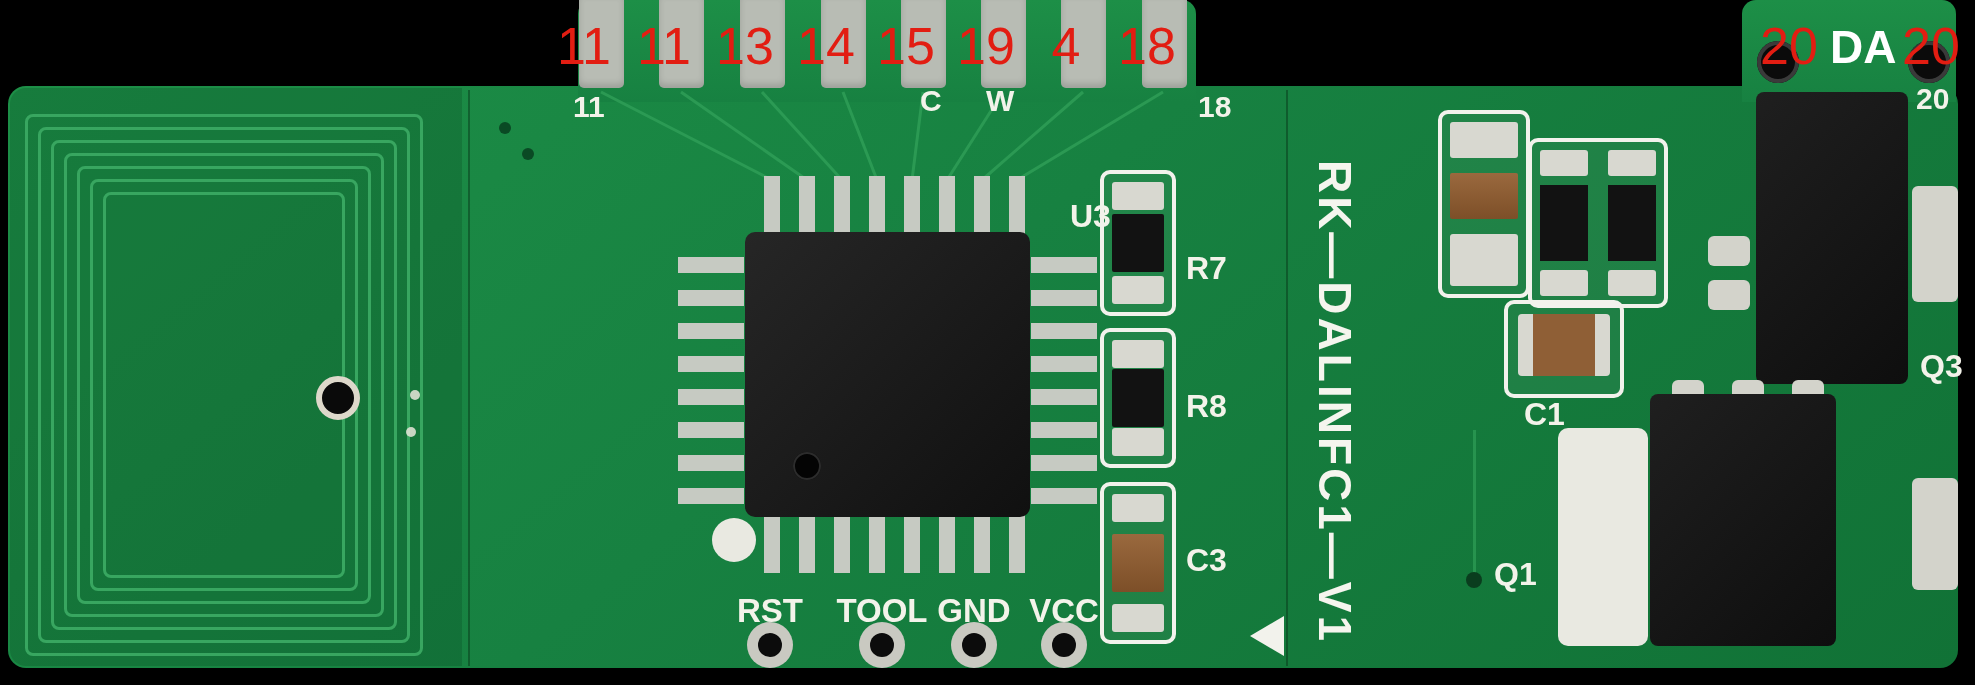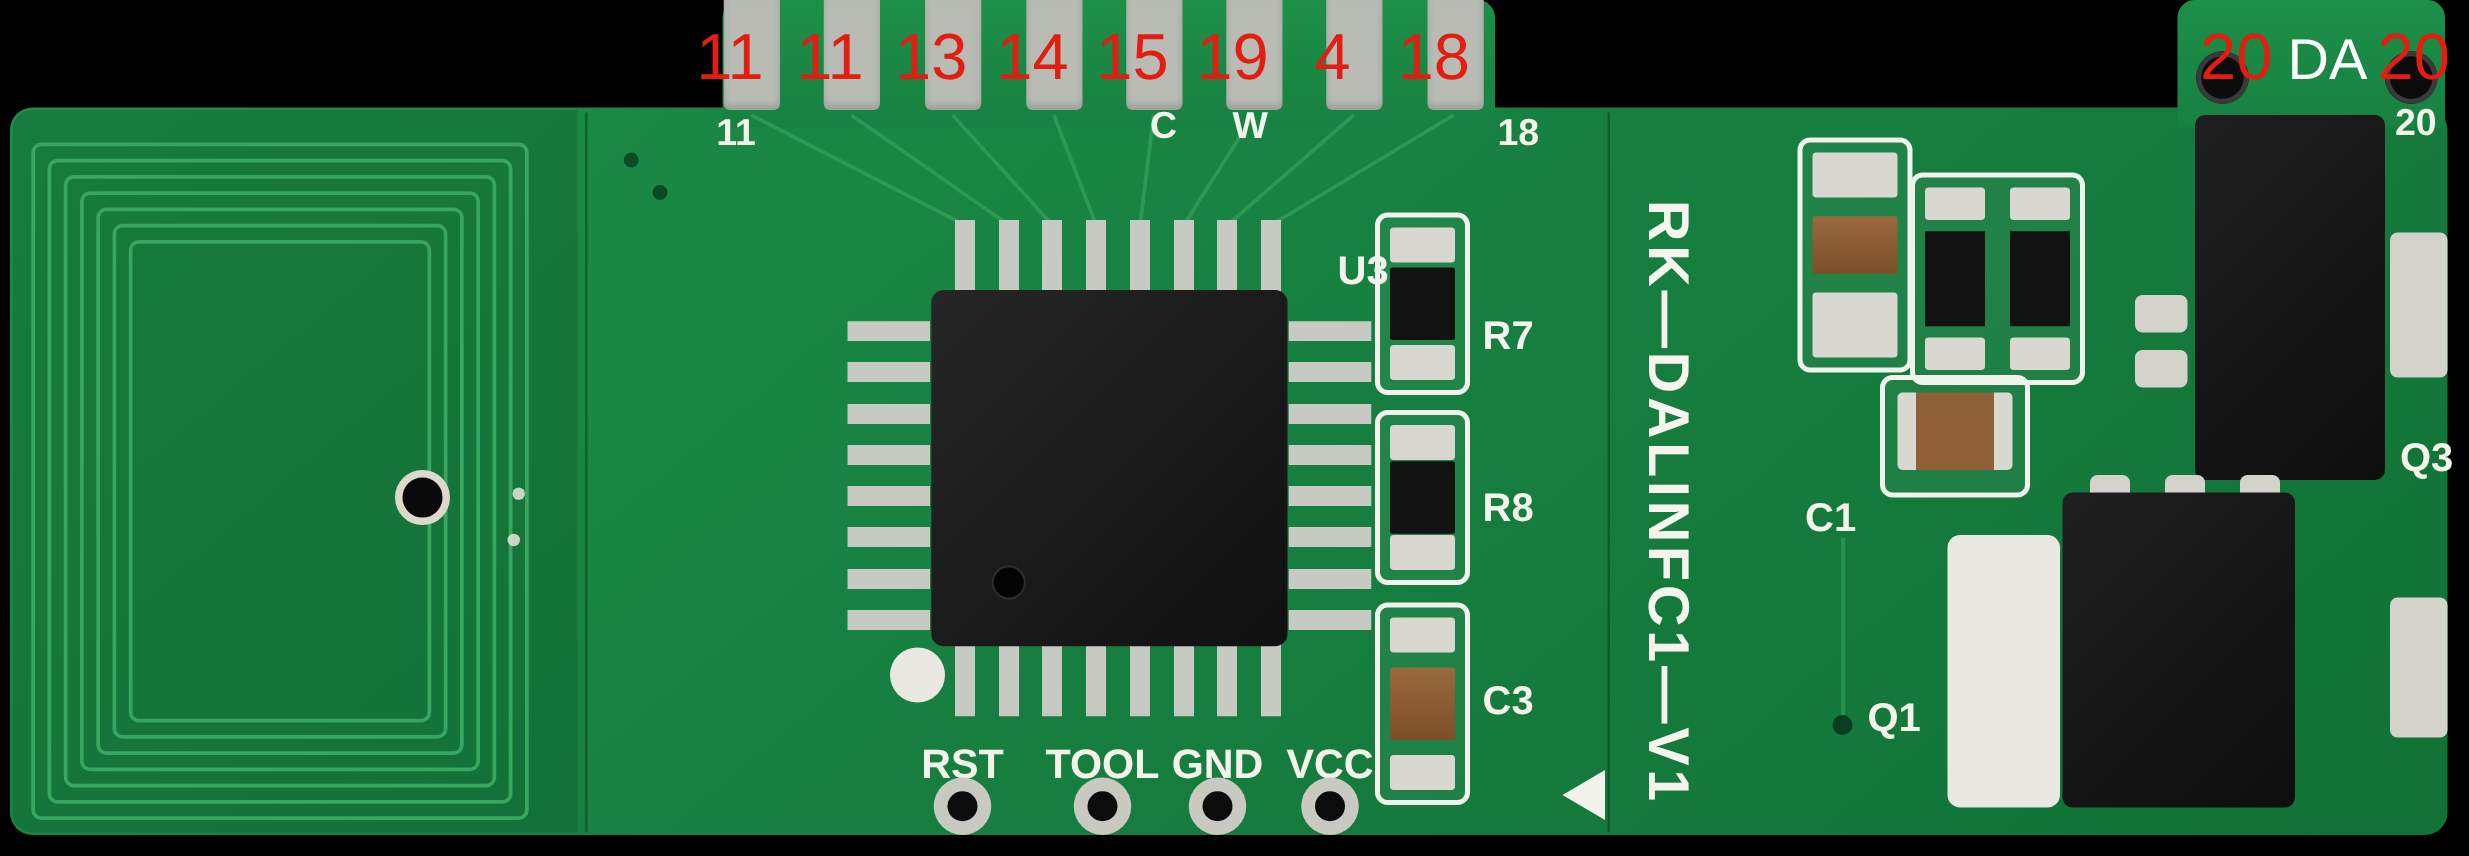--- a/index.html
+++ b/index.html
@@ -29,21 +29,21 @@
   .pin-pad{position:absolute;top:0;width:45px;height:88px;background:#b8bcb4;
            border-radius:0 0 5px 5px;box-shadow:inset 0 -4px 6px rgba(0,0,0,.15);}
   .hole{position:absolute;top:41px;width:42px;height:42px;border-radius:50%;background:#0b0b0b;
         box-shadow:inset 0 0 0 4px #3a3a3a;}
 
   
   .red-num{position:absolute;top:20px;font-size:52px;font-weight:500;line-height:1;
            color:#e21d12;transform:translateX(-50%);white-space:nowrap;}
   .silk{position:absolute;font-weight:700;font-size:32px;line-height:1;color:#f3f3ea;white-space:nowrap;}
   .silk-sm{font-size:30px;}
-  .da{position:absolute;left:1830px;top:24px;font-size:46px;font-weight:400;line-height:1;color:#fff;}
+  .da{position:absolute;left:1830px;top:24px;font-size:46px;font-weight:700;line-height:1;color:#fff;}
   .vname{position:absolute;left:1055px;top:378px;width:560px;height:48px;
          transform:rotate(90deg);text-align:center;font-weight:700;font-size:46px;line-height:48px;
          letter-spacing:3px;color:#f5f5ee;white-space:nowrap;}
 
   
   .leads-h{position:absolute;width:262px;height:58px;
            background:repeating-linear-gradient(to right,#c6cac2 0 16px,transparent 16px 35px);}
   .leads-v{position:absolute;width:66px;height:256px;
            background:repeating-linear-gradient(to bottom,#c6cac2 0 16px,transparent 16px 33px);}
   .chip{position:absolute;left:745px;top:232px;width:285px;height:285px;border-radius:10px;
@@ -220,21 +220,21 @@
     <div class="mini-col">
       <div class="mini-pad"></div>
       <div class="mini-black"></div>
       <div class="mini-pad"></div>
     </div>
   </div>
 
   <div class="comp-box" style="left:1504px;top:300px;width:120px;height:98px;padding:0;display:block">
     <div class="cap-h"></div>
   </div>
-  <div class="silk" style="left:1444px;top:398px">C1</div>
+  <div class="silk" style="left:1524px;top:398px">C1</div>
 
   <div class="gtrace" style="left:1473px;top:430px;width:3px;height:150px"></div>
   <div class="via-dark" style="left:1466px;top:572px;width:16px;height:16px"></div>
 
   <div class="silver" style="left:1708px;top:236px;width:42px;height:30px"></div>
   <div class="silver" style="left:1708px;top:280px;width:42px;height:30px"></div>
   <div class="blk" style="left:1756px;top:92px;width:152px;height:292px"></div>
   <div class="silver" style="left:1912px;top:186px;width:46px;height:116px"></div>
   <div class="silk" style="left:1920px;top:350px">Q3</div>
 

